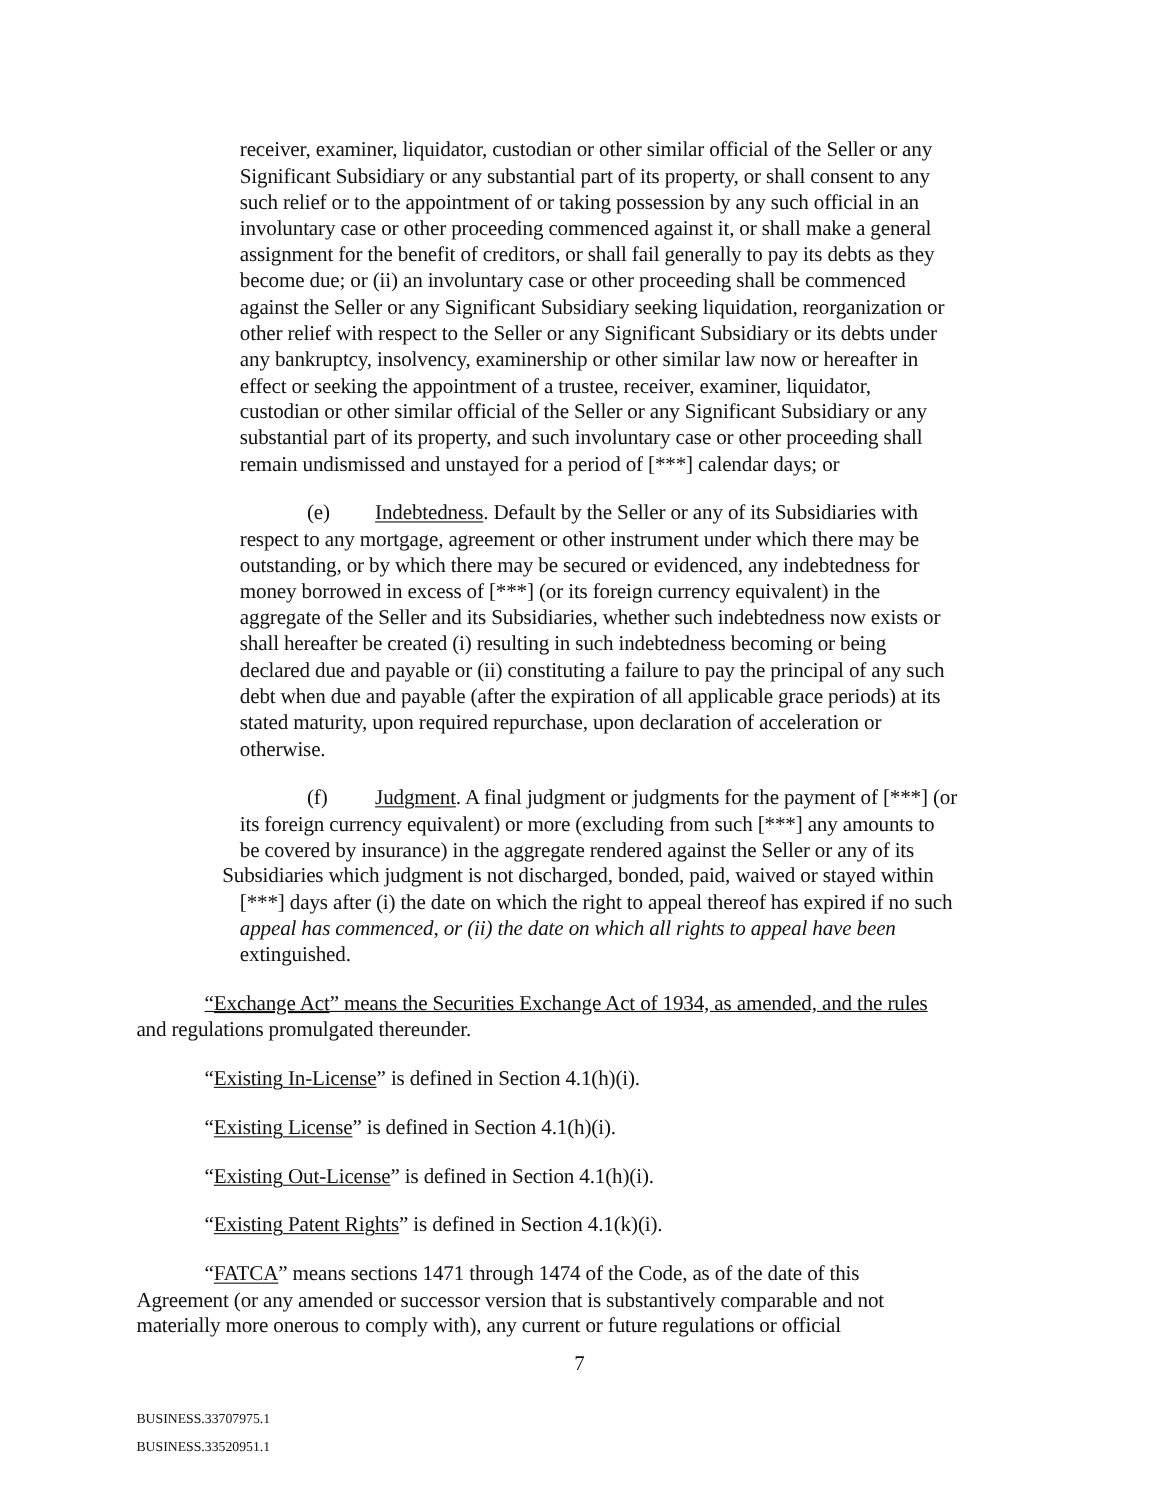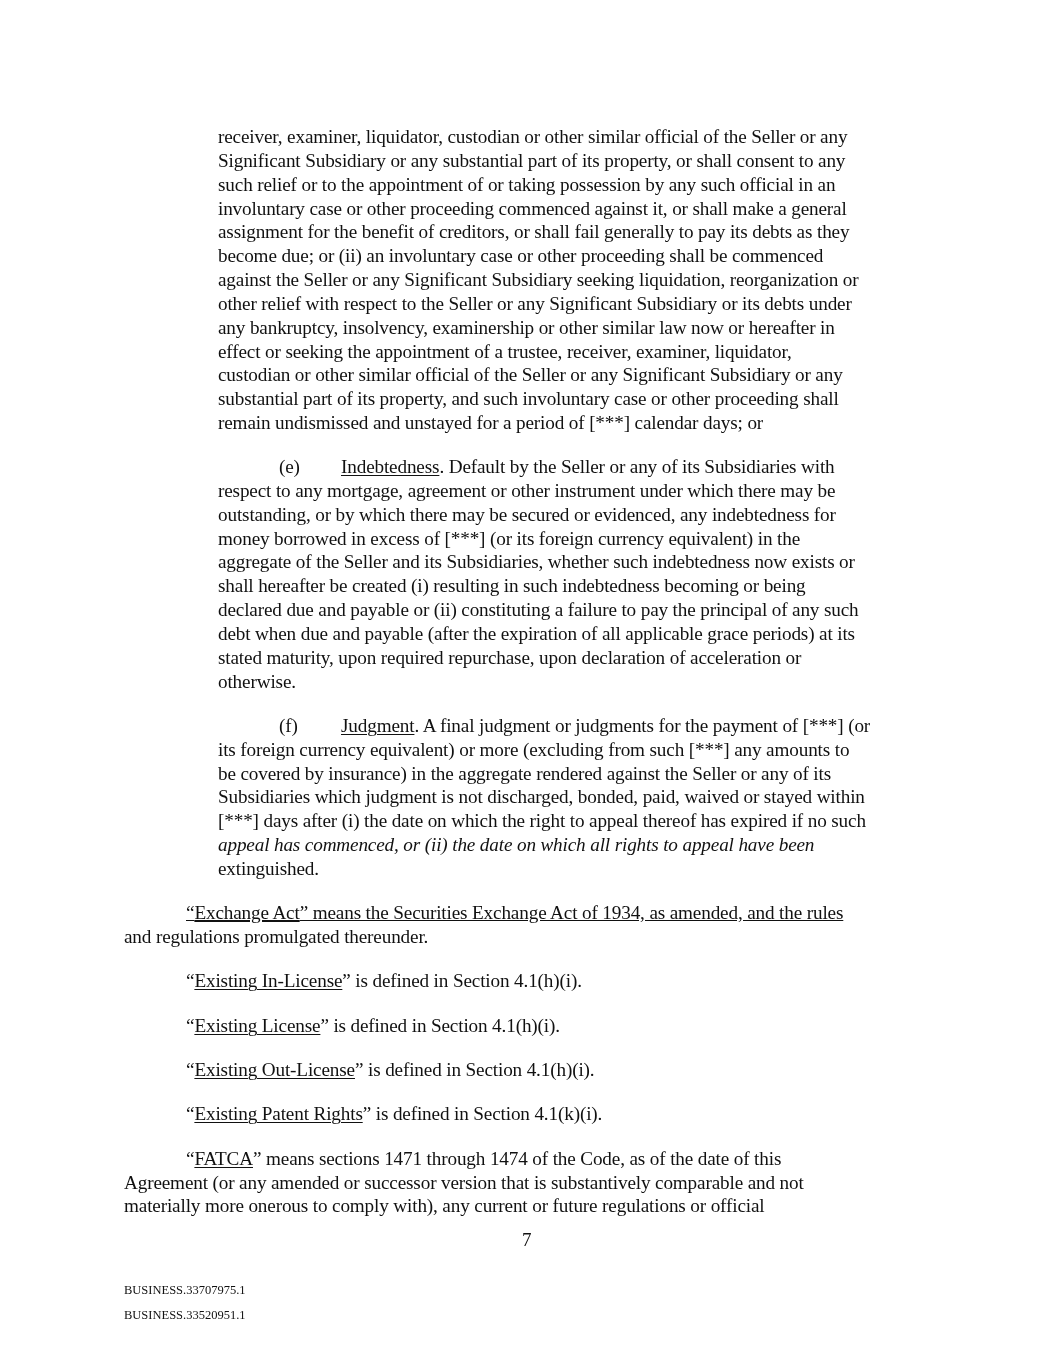--- a/index.html
+++ b/index.html
@@ -78,21 +78,21 @@
     <div class="line" style="left:218px;top:622px;">debt when due and payable (after the expiration of all applicable grace periods) at its</div>
     <div class="line" style="left:218px;top:646px;">stated maturity, upon required repurchase, upon declaration of acceleration or</div>
     <div class="line" style="left:218px;top:670px;">otherwise.</div>
   </div>
 
   <div>
     <div class="line" style="left:279px;top:714px;">(f)</div>
     <div class="line" style="left:341px;top:714px;"><span class="u">Judgment</span><span>.  A final judgment or judgments for the payment of [***] (or</span></div>
     <div class="line" style="left:218px;top:738px;">its foreign currency equivalent) or more (excluding from such [***] any amounts to</div>
     <div class="line" style="left:218px;top:762px;">be covered by insurance) in the aggregate rendered against the Seller or any of its</div>
-    <div class="line" style="left:218px;top:785px;">Subsidiaries which judgment is not discharged, bonded, paid, waived or stayed within</div>
+    <div class="line" style="left:202px;top:785px;">Subsidiaries which judgment is not discharged, bonded, paid, waived or stayed within</div>
     <div class="line" style="left:218px;top:809px;">[***] days after (i) the date on which the right to appeal thereof has expired if no such</div>
     <div class="line" style="left:218px;top:833px;font-style:italic;">appeal has commenced, or (ii) the date on which all rights to appeal have been</div>
     <div class="line" style="left:218px;top:857px;">extinguished.</div>
   </div>
 
   <div>
     <div class="line" style="left:186px;top:901px;text-decoration:underline;"><span>“</span><span class="u">Exchange Act</span><span>” means the Securities Exchange Act of 1934, as amended, and the rules</span></div>
     <div class="line" style="left:124px;top:925px;">and regulations promulgated thereunder.</div>
   </div>
 

